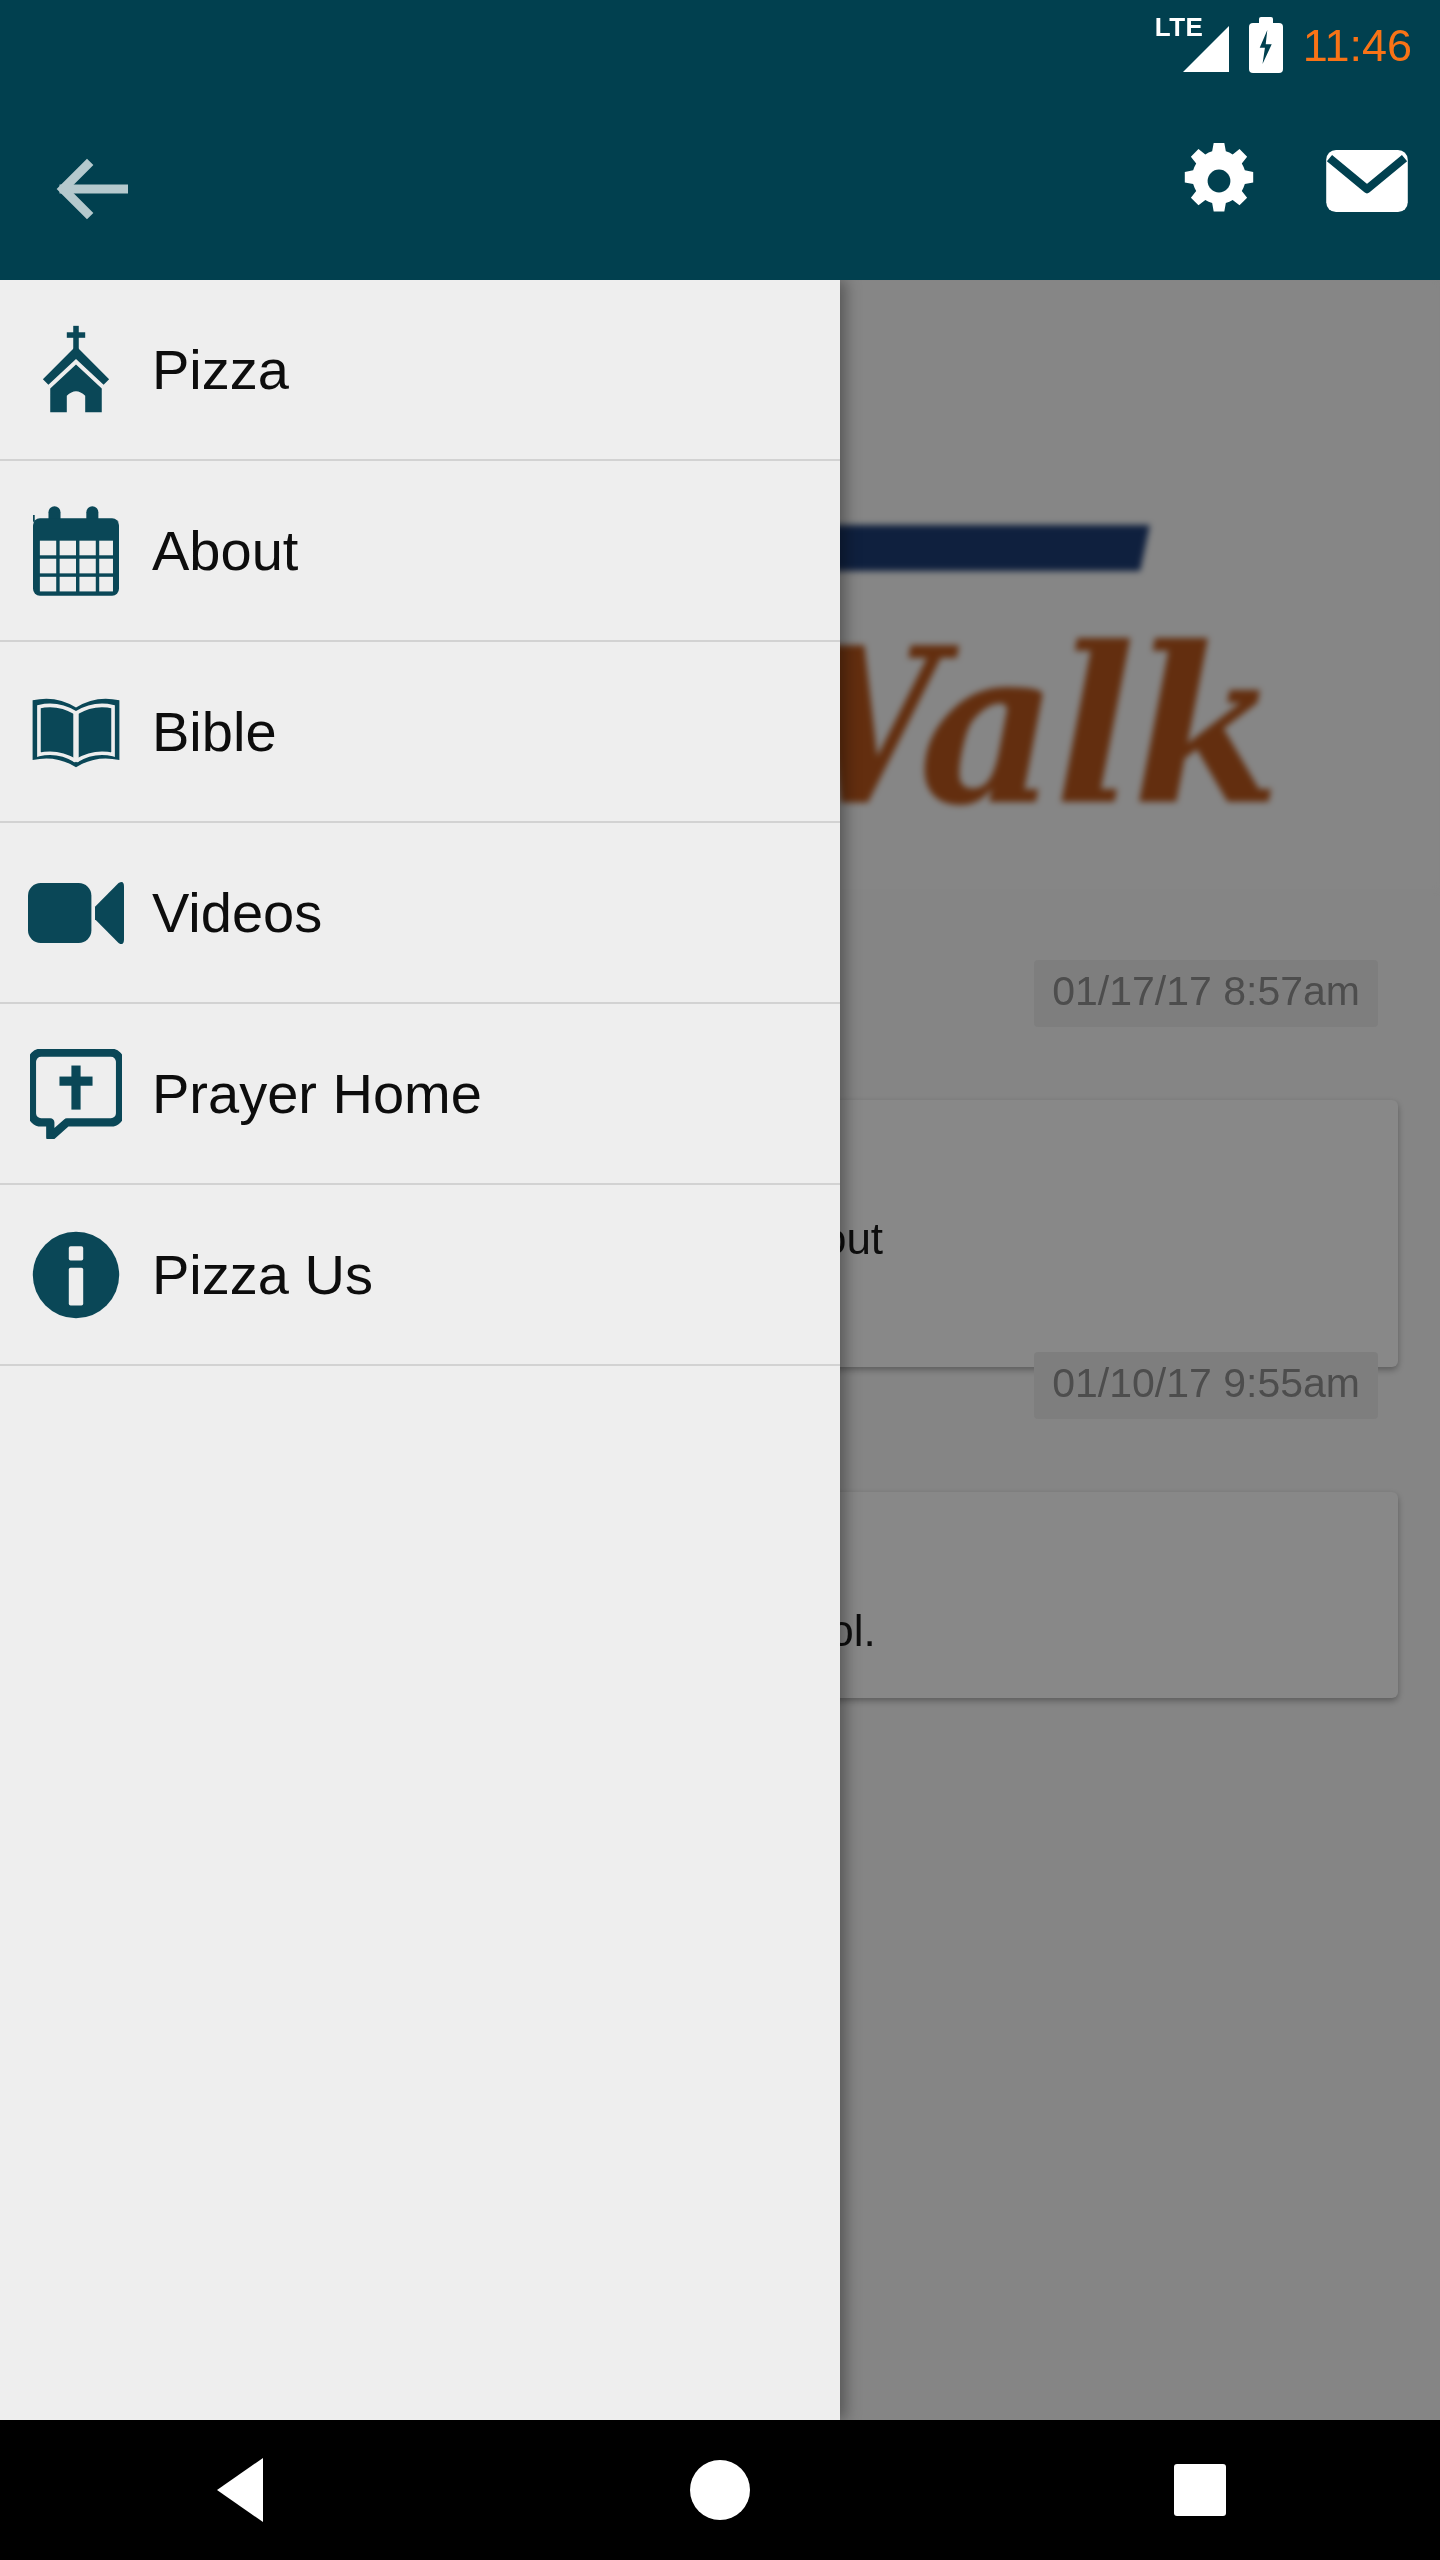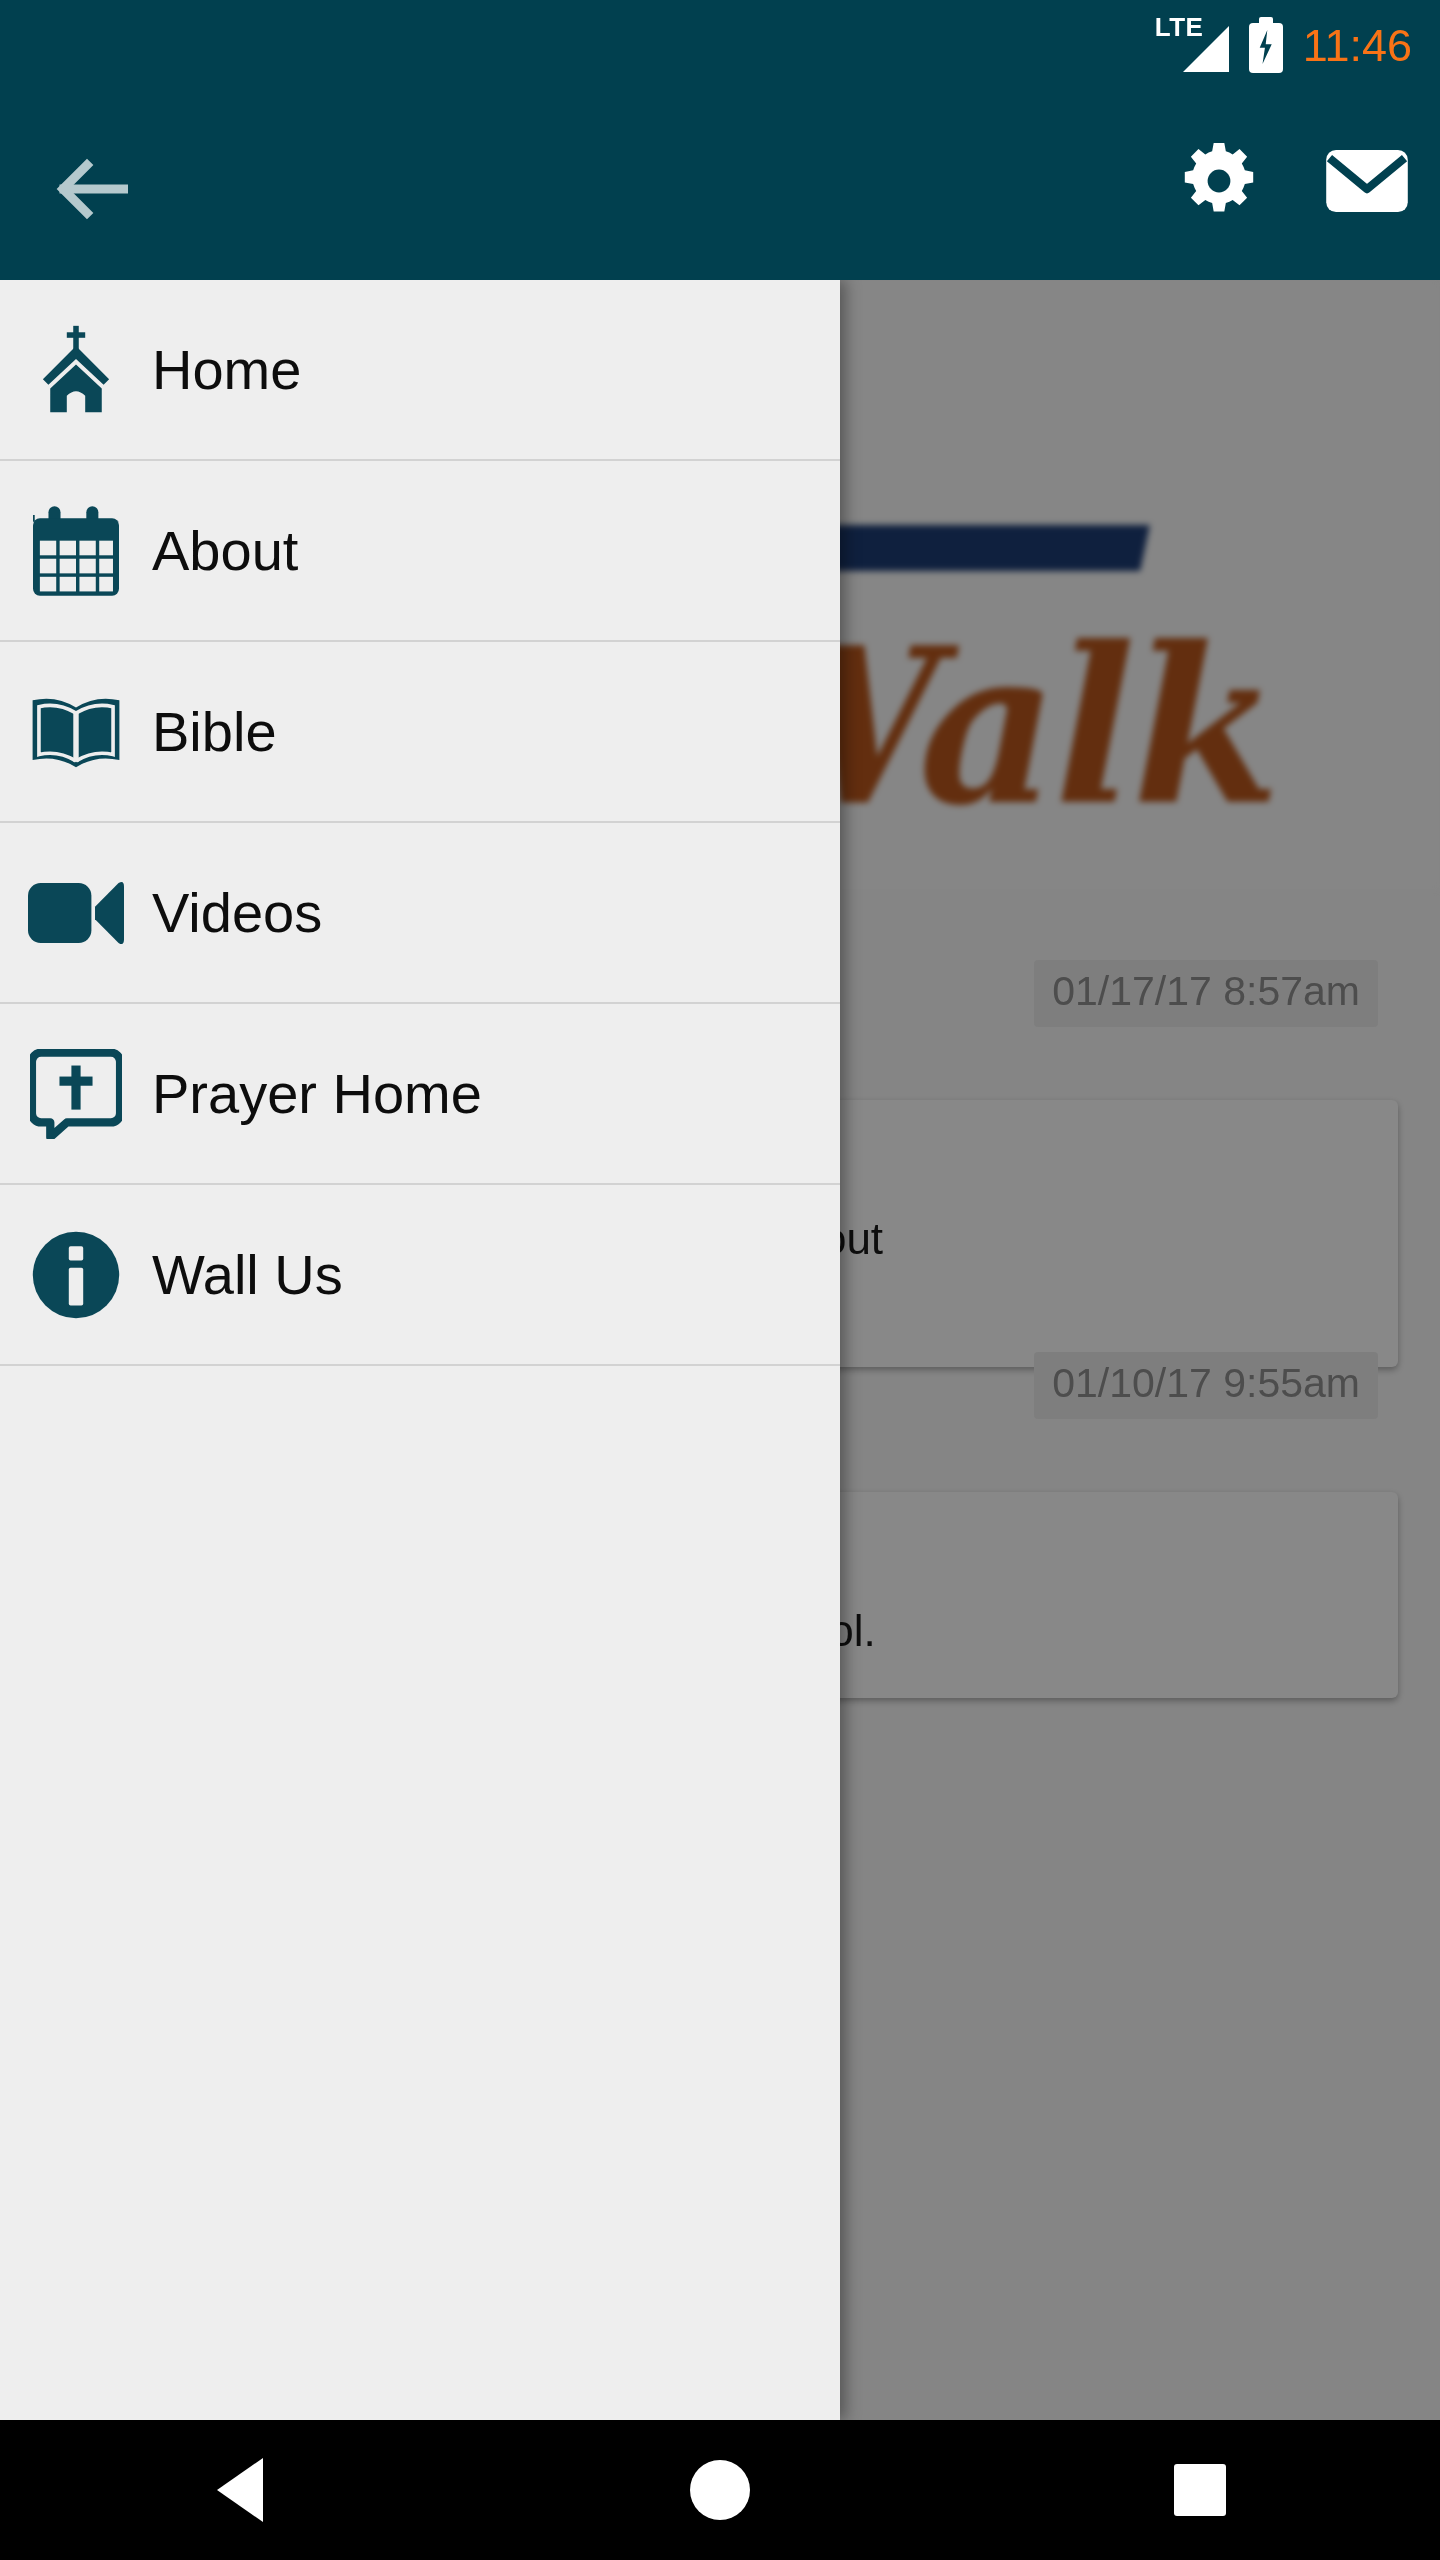--- a/index.html
+++ b/index.html
@@ -184,21 +184,21 @@
       <div class="di-icon">
         <svg width="92" height="92" viewBox="0 0 100 100">
           <g fill="#0a4757">
             <rect x="47" y="2" width="6" height="26"></rect>
             <rect x="40" y="9" width="20" height="6"></rect>
             <path d="M50 24 L14 60 L20 66 L50 38 L80 66 L86 60 Z"></path>
             <path d="M50 44 L22 70 L22 96 L40 96 L40 78 Q50 68 60 78 L60 96 L78 96 L78 70 Z"></path>
           </g>
         </svg>
       </div>
-      <div class="di-label">Home</div>
+      <div class="di-label">Pizza</div>
     </div>
 
     <div class="drawer-item">
       <div class="di-icon">
         <svg width="86" height="90" viewBox="0 0 100 104">
           <g fill="#0a4757">
             <rect x="18" y="0" width="14" height="26" rx="7"></rect>
             <rect x="62" y="0" width="14" height="26" rx="7"></rect>
             <path d="M2 18 h96 a8 8 0 0 1 8 8 v-8 h-112 a8 8 0 0 1 8 -8 z"></path>
             <rect x="0" y="14" width="100" height="90" rx="8"></rect>
@@ -266,21 +266,21 @@
     <div class="drawer-item">
       <div class="di-icon">
         <svg width="90" height="90" viewBox="0 0 100 100">
           <circle cx="50" cy="50" r="48" fill="#0a4757"></circle>
           <g fill="#eeeeee">
             <rect x="42" y="18" width="16" height="16" rx="2"></rect>
             <rect x="42" y="42" width="16" height="42" rx="2"></rect>
           </g>
         </svg>
       </div>
-      <div class="di-label">Wall Us</div>
+      <div class="di-label">Pizza Us</div>
     </div>
 
     <div style="flex:1;"></div>
   </div>
 
   <div id="statusbar">
     <div class="sb-group">
       <div class="lte-wrap">
         <div class="lte-txt">LTE</div>
         <div class="sig-tri"></div>

